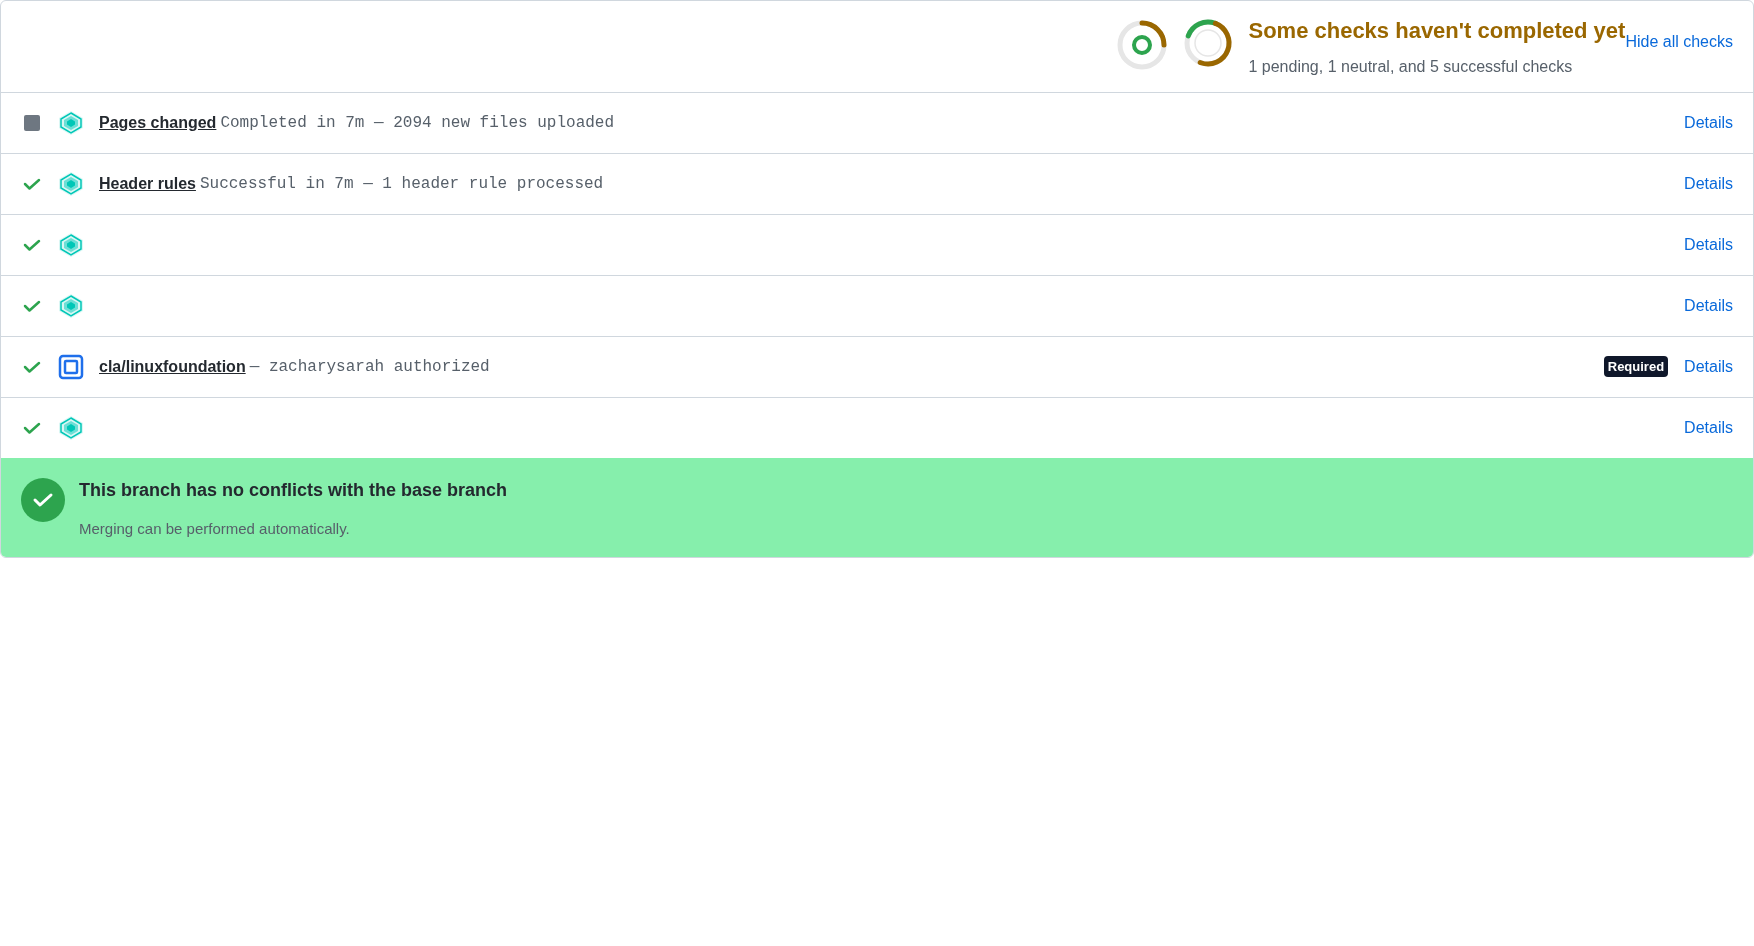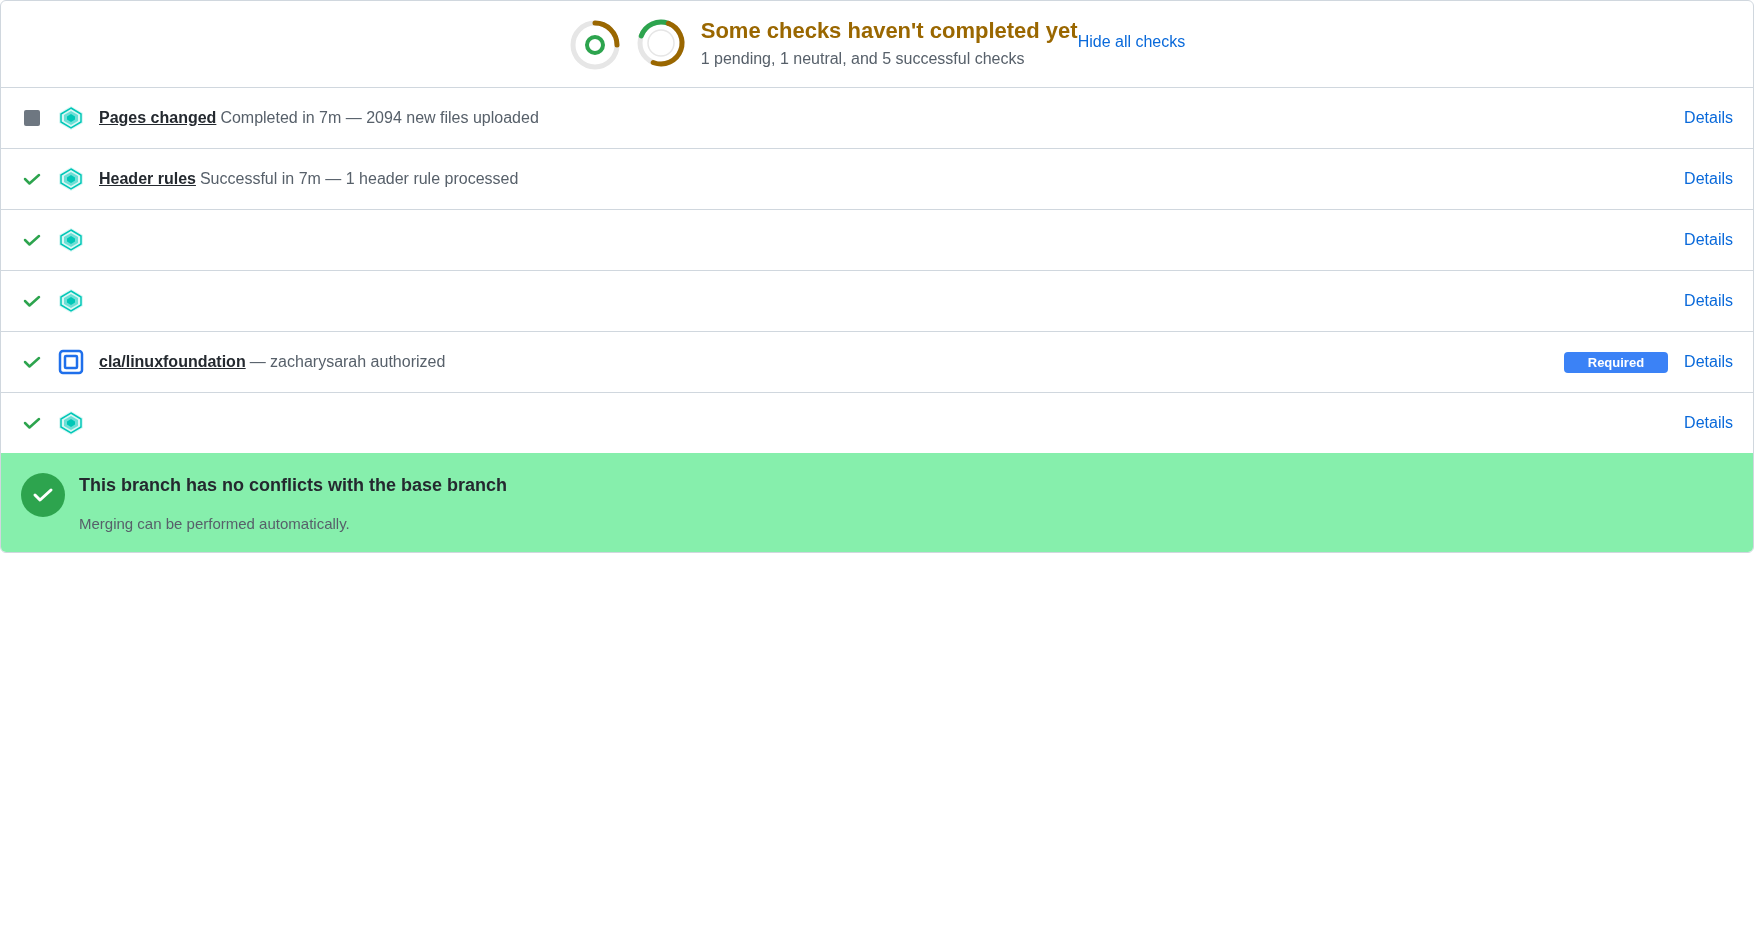--- a/index.html
+++ b/index.html
@@ -15,21 +15,21 @@
       background: #fff;
       border: 1px solid #d0d7de;
       border-radius: 6px;
       overflow: hidden;
     }
 
     
     .checks-header {
       display: flex;
       align-items: flex-start;
-      justify-content: center;
+      justify-content: flex-end;
       padding: 16px 20px;
       border-bottom: 1px solid #d0d7de;
     }
 
     .checks-header-left {
       display: flex;
       align-items: flex-start;
       gap: 14px;
     }
 
@@ -43,21 +43,21 @@
     .checks-title {
       color: #9a6700;
       font-size: 22px;
       font-weight: 600;
       line-height: 1.3;
     }
 
     .checks-subtitle {
       color: #57606a;
       font-size: 16px;
-      margin-top: 4px;
+      margin-top: 12px;
     }
 
     .hide-all-link {
       color: #0969da;
       font-size: 16px;
       text-decoration: none;
       cursor: pointer;
       white-space: nowrap;
       margin-top: 16px;
     }
@@ -95,20 +95,21 @@
       font-weight: 600;
       font-size: 16px;
       color: #24292f;
       text-decoration: underline;
     }
 
     .check-description {
       font-size: 16px;
       color: #57606a;
       margin-left: 4px;
+      font-family: Liberation Mono, monospace;
     }
 
     .check-row-content {
       flex: 1;
       display: flex;
       align-items: center;
     }
 
     .check-row-right {
       display: flex;
@@ -119,25 +120,25 @@
 
     .details-link {
       color: #0969da;
       font-size: 16px;
       text-decoration: none;
       cursor: pointer;
       white-space: nowrap;
     }
 
     .required-badge {
-      background: #3b82f6;
+      background: #0f172a;
       color: #fff;
       font-size: 13px;
       font-weight: 600;
-      padding: 3px 24px;
+      padding: 3px 4px;
       border-radius: 4px;
     }
 
     
     .merge-section {
       display: flex;
       align-items: flex-start;
       gap: 14px;
       padding: 20px 20px;
       background: #86efac;

